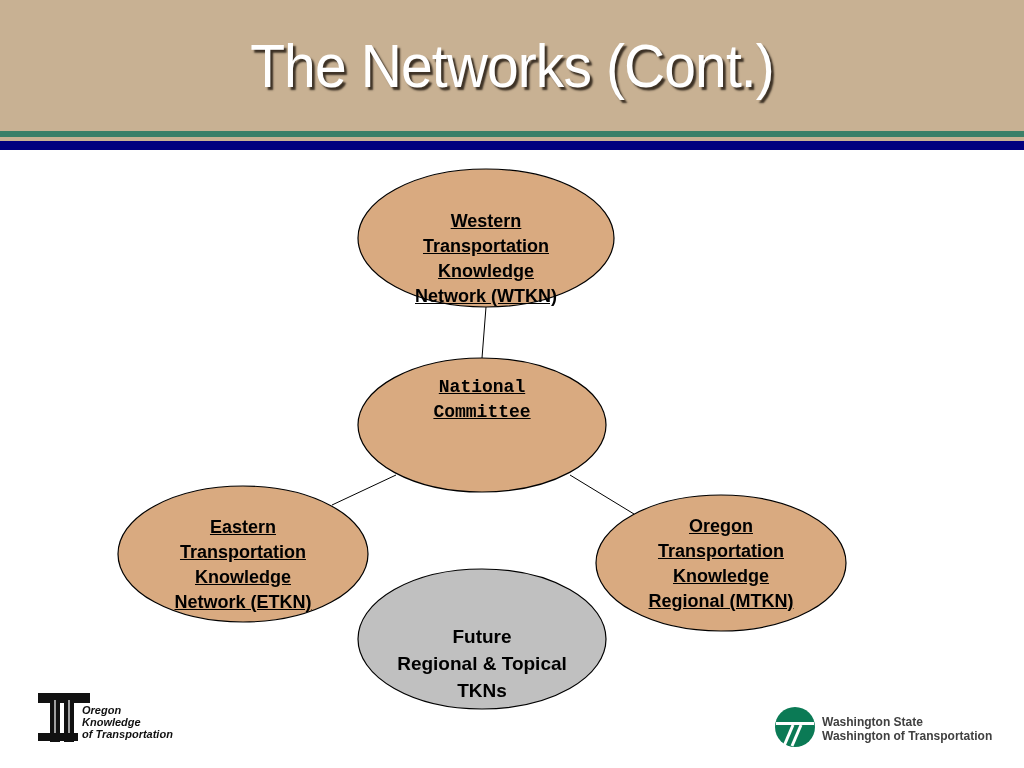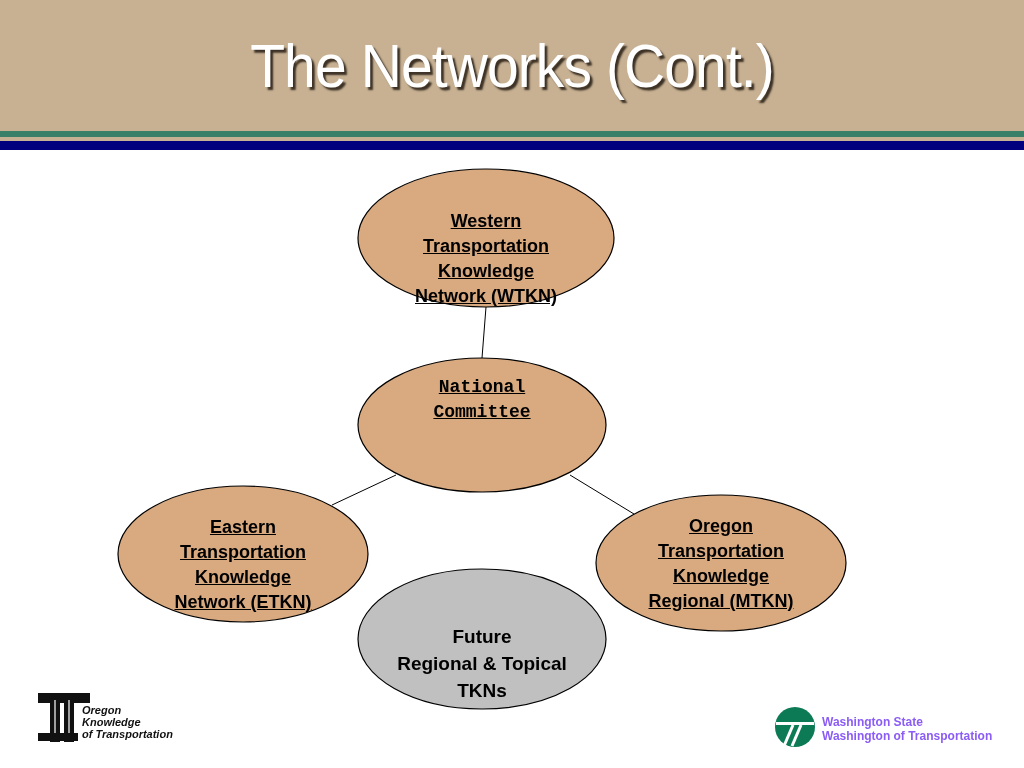--- a/index.html
+++ b/index.html
@@ -6,21 +6,21 @@
   body{width:1024px;height:768px;position:relative;background:#ffffff;overflow:hidden;font-family:"Liberation Sans",sans-serif;}
   #header{position:absolute;left:0;top:0;width:1024px;height:150px;background:#c8b193;}
   #title{position:absolute;left:0;top:30px;width:1024px;text-align:center;font-size:62px;color:#ffffff;text-shadow:3px 3px 2px #3b3024;letter-spacing:-1px;transform:scaleX(0.92);}
   #stripe-green{position:absolute;left:0;top:131px;width:1024px;height:6px;background:#3a7f68;}
   #stripe-blue{position:absolute;left:0;top:141px;width:1024px;height:9px;background:#00007f;}
   svg#diagram{position:absolute;left:0;top:0;}
   .node-text{position:absolute;text-align:center;font-weight:bold;font-size:18px;line-height:25px;color:#000;}
   .node-text.u span{text-decoration:underline;}
   .node-text span{display:block;}
   #odot-text{position:absolute;left:82px;top:704px;font-size:11px;line-height:12px;font-weight:bold;font-style:italic;color:#111;}
-  #wsdot-text{position:absolute;left:822px;top:715px;font-size:12px;line-height:14px;font-weight:bold;color:#8b5cf6;}
+  #wsdot-text{position:absolute;left:822px;top:715px;font-size:12px;line-height:14px;font-weight:bold;color:#404040;}
 </style>
 </head>
 <body>
 
 <div id="header"></div>
 <div id="title">The Networks (Cont.)</div>
 <div id="stripe-green"></div>
 <div id="stripe-blue"></div>
 
 <svg id="diagram" width="1024" height="768">

